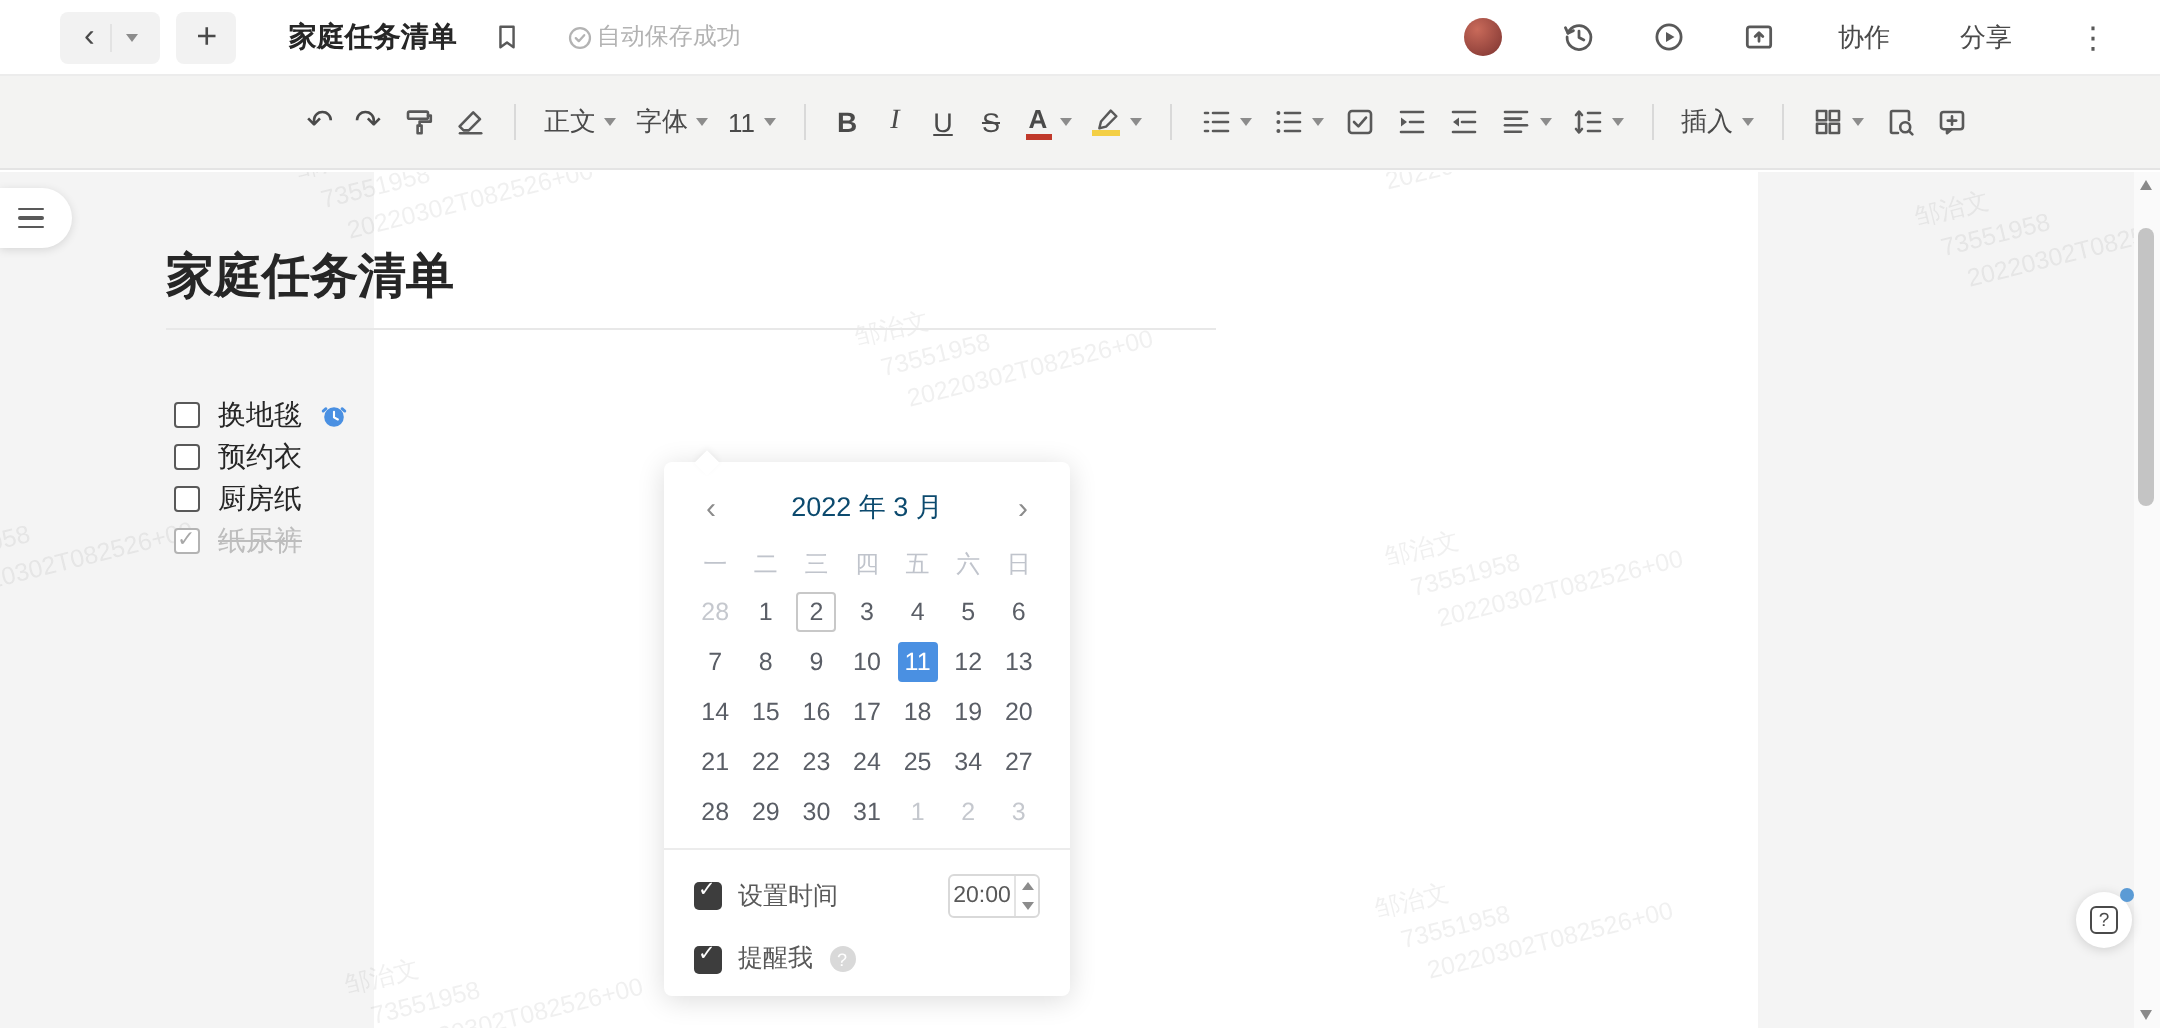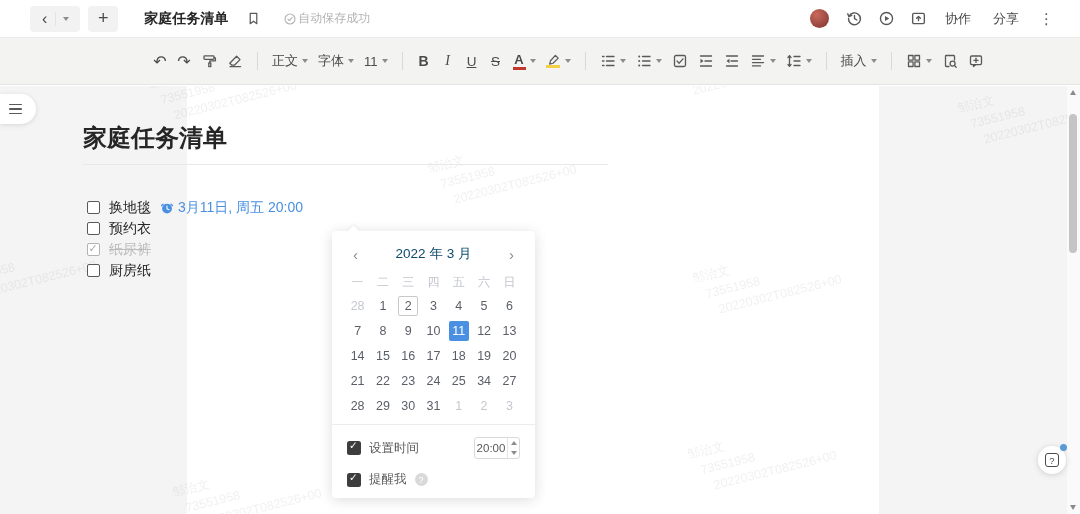--- a/index.html
+++ b/index.html
@@ -14,21 +14,21 @@
   .pill { background:#f2f2f2; border-radius:4px; height:26px; display:flex; align-items:center; }
   .back-pill { padding:0 4px; }
   .back-btn { font-size:16px; color:#4a4a4a; padding:0 8px; cursor:pointer; }
   .caret { width:0; height:0; border-left:4px solid transparent; border-right:4px solid transparent; border-top:5px solid #8c8c8c; display:inline-block; }
   .caret-sm { border-left-width:3.5px; border-right-width:3.5px; border-top-width:4.5px; }
   .back-caret-zone { padding:0 7px; border-left:1px solid #e3e3e3; height:14px; display:flex; align-items:center; }
   .plus-pill { width:30px; justify-content:center; font-size:18px; color:#4a4a4a; font-weight:400; }
   .doc-title-top { font-size:14px; font-weight:bold; color:#262626; margin-left:18px; }
   .bookmark { margin-left:10px; }
   .autosave { display:flex; align-items:center; gap:1px; margin-left:14px; color:#b3b3b3; font-size:12px; }
-  .tb-right { margin-left:auto; display:flex; align-items:center; gap:2px; }
+  .tb-right { margin-left:auto; display:flex; align-items:center; gap:15px; }
   .avatar { width:19px; height:19px; border-radius:50%; background:radial-gradient(circle at 35% 30%,#c96a5a,#7c3330); margin-right:8px; }
   .icon-btn { width:30px; height:26px; display:flex; align-items:center; justify-content:center; border-radius:4px; cursor:pointer; }
   .tb-text-btn { font-size:13px; color:#4a4a4a; padding:0 10px; height:26px; display:flex; align-items:center; cursor:pointer; }
   .more-btn { font-size:15px; color:#595959; letter-spacing:0; padding:0 8px; }
 
   
   .toolbar { height:47px; background:#f3f3f2; border-bottom:1px solid #e4e4e4; display:flex; align-items:center; padding-left:148px; position:relative; z-index:25; }
   .t-btn { height:26px; min-width:24px; padding:0 5px; display:flex; align-items:center; justify-content:center; gap:4px; border-radius:3px; cursor:pointer; color:#4a4a4a; font-size:13px; }
   .t-sep { width:1px; height:18px; background:#d9d9d9; margin:0 9px; }
   .t-label { font-size:13px; color:#4a4a4a; }
@@ -359,39 +359,38 @@
 
       <div class="task-row">
         <span class="task-checkbox"></span>
         <span class="task-label">换地毯</span>
         <span class="task-due">
           <svg width="14" height="14" viewBox="0 0 16 16">
             <circle cx="8" cy="8.6" r="5.6" fill="#4a90e2"></circle>
             <path d="M3.4 3.8L1.8 5.2M12.6 3.8l1.6 1.4" stroke="#4a90e2" stroke-width="1.6" stroke-linecap="round"></path>
             <polyline points="8,5.6 8,8.8 10.2,10" fill="none" stroke="#fff" stroke-width="1.2" stroke-linecap="round" stroke-linejoin="round"></polyline>
           </svg>
-          <span>3月11日, 周五 20:00</span>
         </span>
       </div>
 
       <div class="task-row">
         <span class="task-checkbox"></span>
         <span class="task-label">预约衣</span>
 
       </div>
 
       <div class="task-row">
+        <span class="task-checkbox"></span>
+        <span class="task-label">厨房纸</span>
+
+      </div>
+
+      <div class="task-row">
         <span class="task-checkbox checked"></span>
         <span class="task-label done">纸尿裤</span>
-
-      </div>
-
-      <div class="task-row">
-        <span class="task-checkbox"></span>
-        <span class="task-label">厨房纸</span>
 
       </div>
     </div>
 
   <div class="datepicker">
     <i class="dp-arrow"></i>
     <div class="dp-header">
       <span class="dp-nav">‹</span>
       <span class="dp-title">2022 年 3 月</span>
       <span class="dp-nav">›</span>

